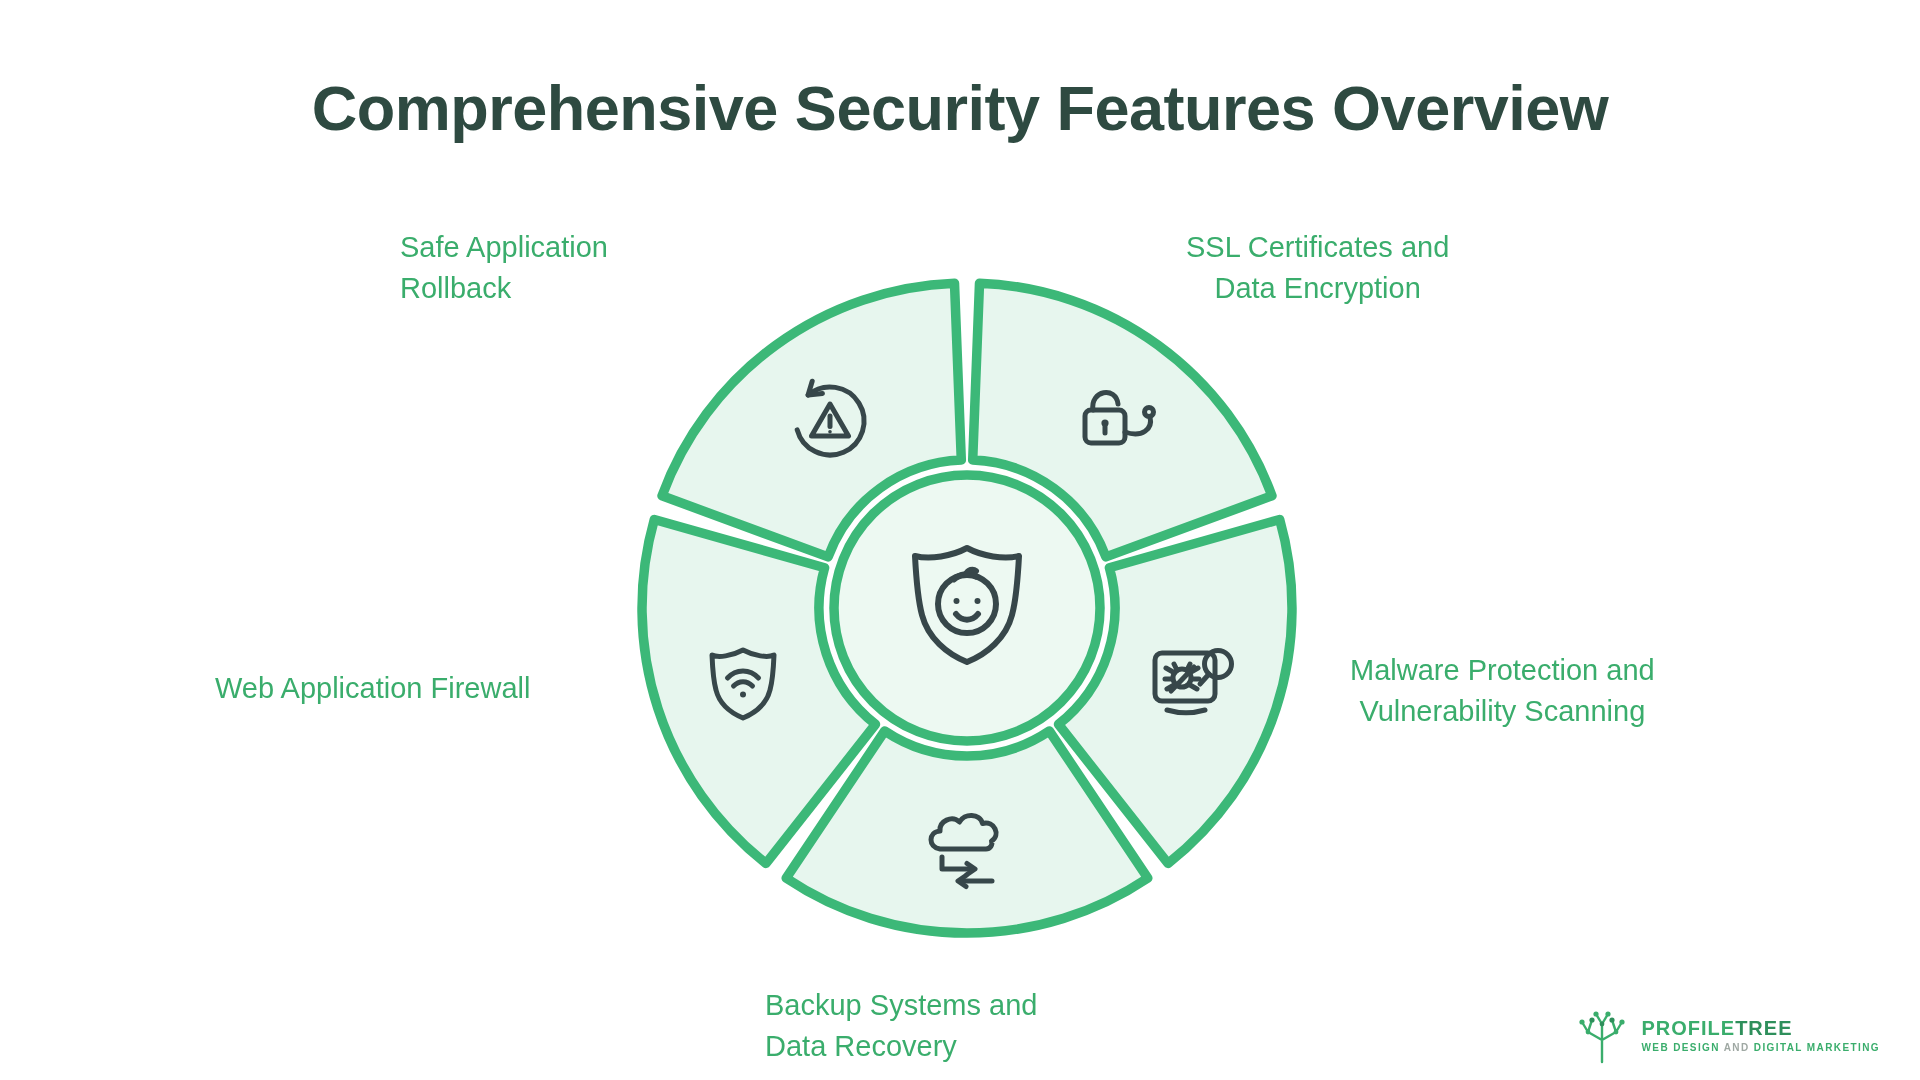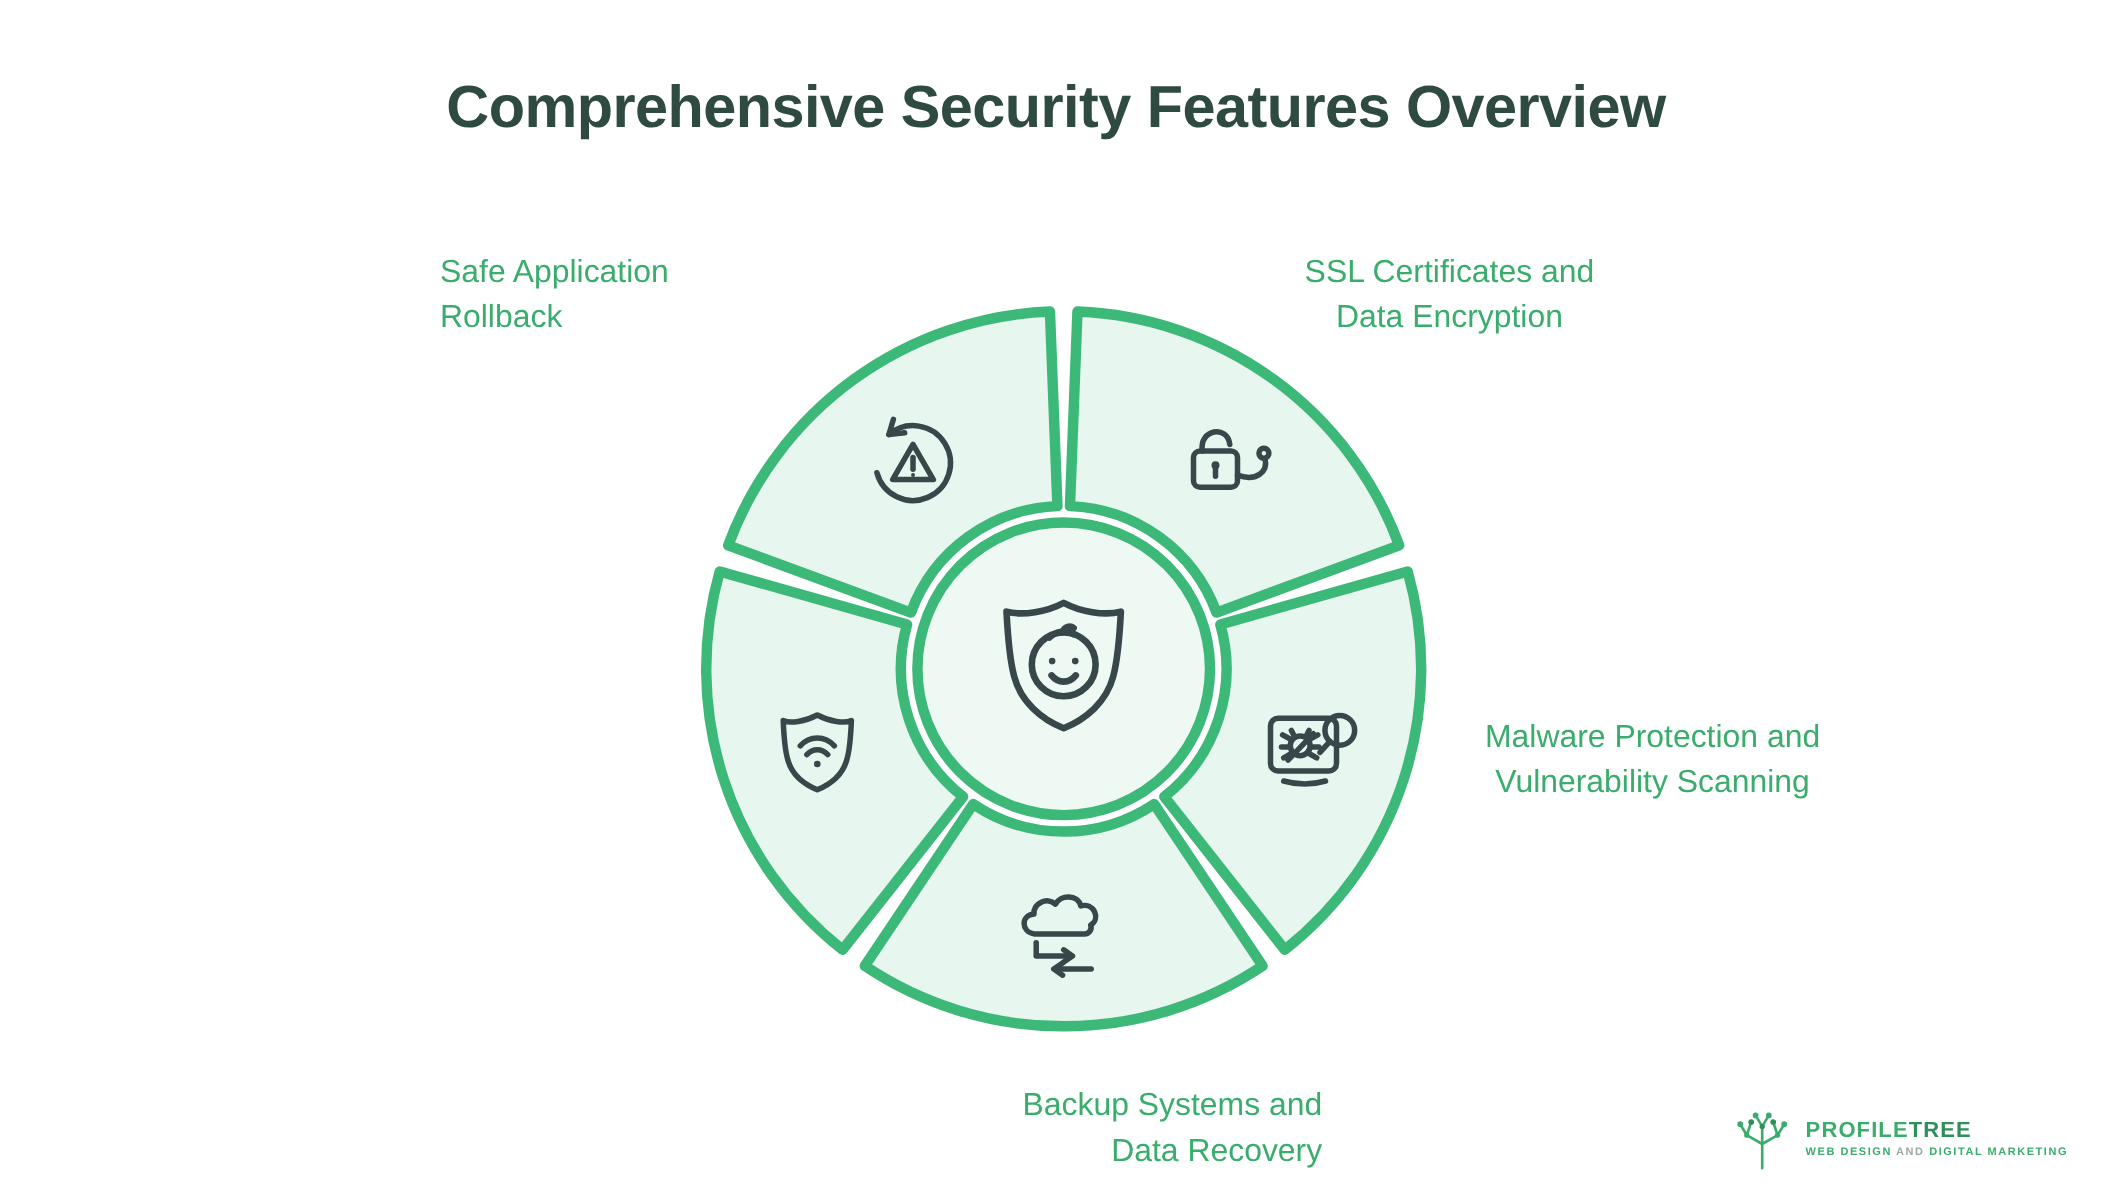--- a/index.html
+++ b/index.html
@@ -13,30 +13,30 @@
     --logo-dark-green:#2E8F5B;
     --tagline-gray:#9FA8A3;
   }
   html,body{margin:0;padding:0;background:#fff;}
   .page{
     position:relative;width:1920px;height:1080px;background:#ffffff;overflow:hidden;
     font-family:"Liberation Sans", sans-serif;
   }
   .title{
     position:absolute;top:30px;left:0;width:100%;text-align:center;
-    font-size:54px;font-weight:700;color:var(--title-color);letter-spacing:-0.5px;
+    font-size:63px;font-weight:700;color:var(--title-color);letter-spacing:-0.5px;
   }
   .label{
     position:absolute;font-size:29px;line-height:41px;font-weight:500;color:var(--label-green);text-align:center;
   }
   .label-rollback{left:400px;top:227px;width:350px;text-align:left;}
   .label-ssl{left:1186px;top:227px;}
   .label-malware{left:1350px;top:650px;}
   .label-waf{left:215px;top:668px;}
-  .label-backup{left:802px;top:985px;width:400px;text-align:right;}
+  .label-backup{left:765px;top:985px;width:400px;text-align:left;}
   .wheel{
     position:absolute;left:597px;top:238px;width:740px;height:740px;
   }
   .sector{
     fill:var(--ring-fill);stroke:var(--ring-green);stroke-width:9.5;stroke-linejoin:round;
   }
   .hub{
     fill:var(--hub-fill);stroke:var(--ring-green);stroke-width:9.5;
   }
   .icon{
@@ -71,20 +71,23 @@
   <div class="label label-ssl">
     <span>SSL Certificates and</span><br>
     <span>Data Encryption</span>
   </div>
 
   <div class="label label-malware">
     <span>Malware Protection and</span><br>
     <span>Vulnerability Scanning</span>
   </div>
 
+  <div class="label label-waf">
+    <span>Web Application Firewall</span>
+  </div>
 
   <div class="label label-backup">
     <span>Backup Systems and</span><br>
     <span>Data Recovery</span>
   </div>
 
   <svg id="wheel" class="wheel" viewBox="-370 -370 740 740">
 
     <g id="sectors">
         <path d="M 12.5 -324.8 A 325 325 0 0 1 305.0 -112.2 L 138.9 -51.1 A 148 148 0 0 0 5.7 -147.9 Z" class="sector"></path>

